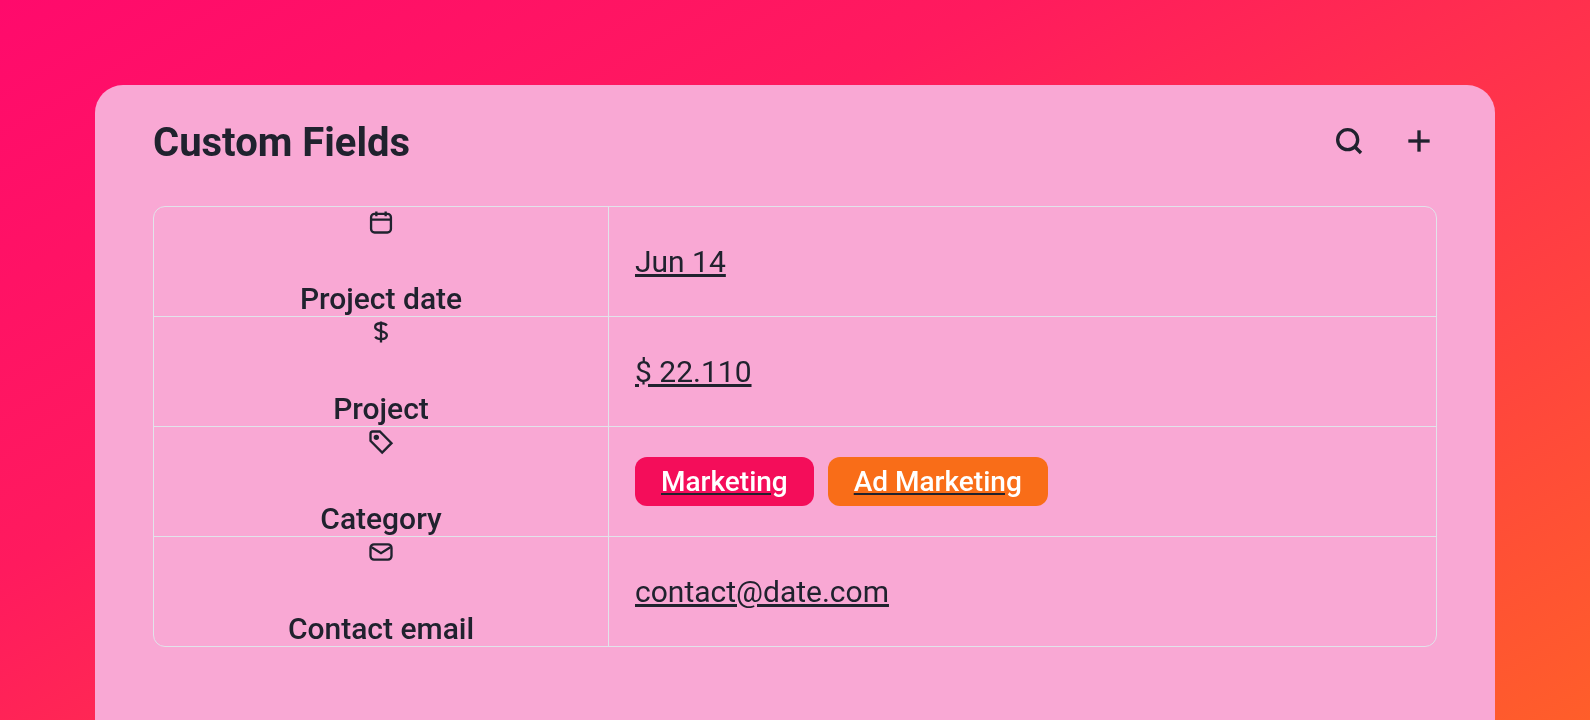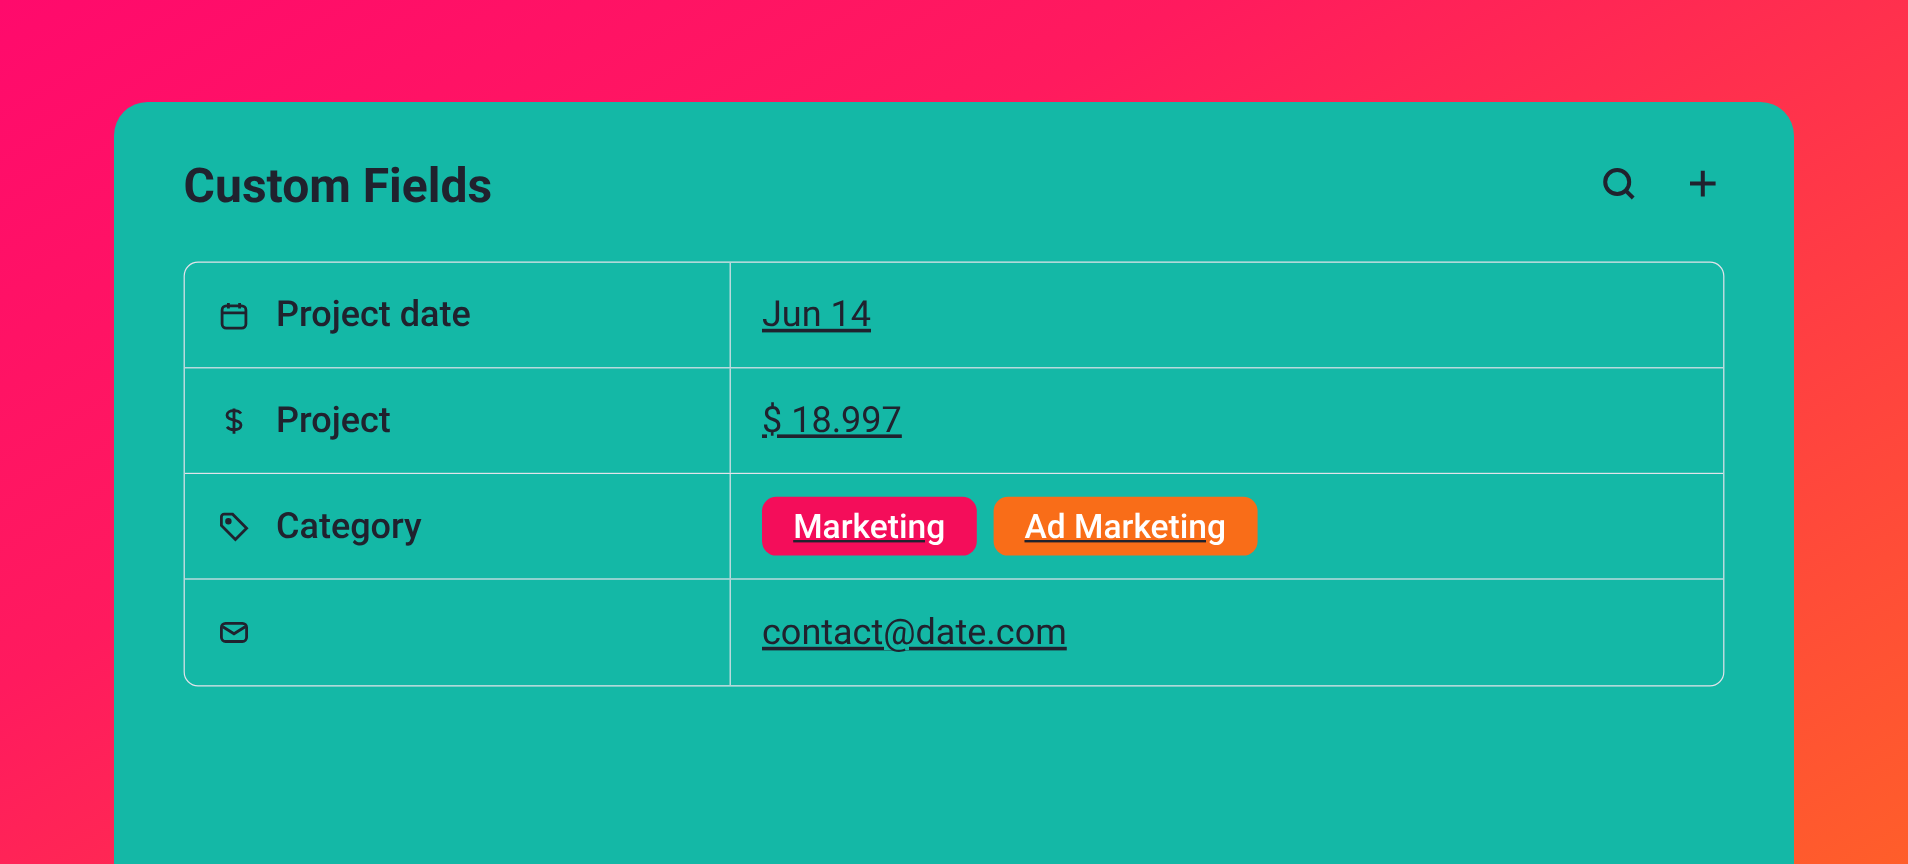--- a/index.html
+++ b/index.html
@@ -2,25 +2,25 @@
 <html><head>
   <meta charset="utf-8">
   <style>
     * { margin:0; padding:0; box-sizing:border-box; }
     html,body { width:1590px; height:720px; font-family:-apple-system,BlinkMacSystemFont,"Segoe UI",Roboto,sans-serif; }
     body {
       background:linear-gradient(150deg,#ff0a6c 0%,#ff1a5e 35%,#ff5e2a 100%);
       padding:85px 95px 0 95px;
     }
     .card {
-      background:#14b8a6;
+      background:#f9a8d4;
       border-radius:28px 28px 0 0;
       width:100%;
       height:100%;
-      padding:46px 58px 0 58px;
+      padding:34px 58px 0 58px;
     }
     .header {
       display:flex;
       align-items:center;
       justify-content:space-between;
       margin-bottom:40px;
     }
     .title {
       font-size:40px;
       font-weight:700;
@@ -51,25 +51,26 @@
       border-bottom:1px solid #e2e3ea;
       min-height:88px;
       align-items:stretch;
     }
     .row:last-child { border-bottom:none; }
     .cell-label {
       width:455px;
       border-right:1px solid #e2e3ea;
       display:flex;
       align-items:center;
-      gap:20px;
+      gap:44px;
       padding:0 26px;
       color:#20222e;
       font-size:30px;
       font-weight:500;
+      flex-direction:column;
     }
     .cell-label .ficon { width:30px; height:30px; display:flex; align-items:center; justify-content:center; }
     .cell-label .ficon svg { stroke:#20222e; stroke-width:2; fill:none; width:28px; height:28px; }
     .cell-val {
       flex:1;
       display:flex;
       align-items:center;
       padding:0 26px;
       font-size:30px;
       color:#20222e;
@@ -144,21 +145,21 @@
       <div class="cell-label">
         <span class="ficon">
           <svg viewBox="0 0 24 24">
               <line x1="12" y1="3" x2="12" y2="21"></line>
               <path d="M17 6.5c-1-1.3-3-2-5-2-3 0-5 1.3-5 3.3 0 4.5 10 2.5 10 7 0 2-2 3.3-5 3.3-2 0-4-.7-5-2"></path>
             </svg>
         </span>
         <span>Project</span>
       </div>
       <div class="cell-val">
-        <span>$ 18.997</span>
+        <span>$ 22.110</span>
       </div>
     </div>
 
     <div class="row">
       <div class="cell-label">
         <span class="ficon">
           <svg viewBox="0 0 24 24">
               <path d="M3 11V5a2 2 0 0 1 2-2h6l10 10-8 8L3 11z"></path>
               <circle cx="8" cy="8" r="1.3" fill="#20222e"></circle>
             </svg>
@@ -173,20 +174,21 @@
 
 
     <div class="row">
       <div class="cell-label">
         <span class="ficon">
           <svg viewBox="0 0 24 24">
               <rect x="3" y="5.5" width="18" height="13" rx="3"></rect>
               <path d="M4 8l8 5 8-5"></path>
             </svg>
         </span>
+        <span>Contact email</span>
       </div>
       <div class="cell-val">
         <span>contact@date.com</span>
       </div>
     </div>
 
   </div>
 </div>
 
 </body></html>

